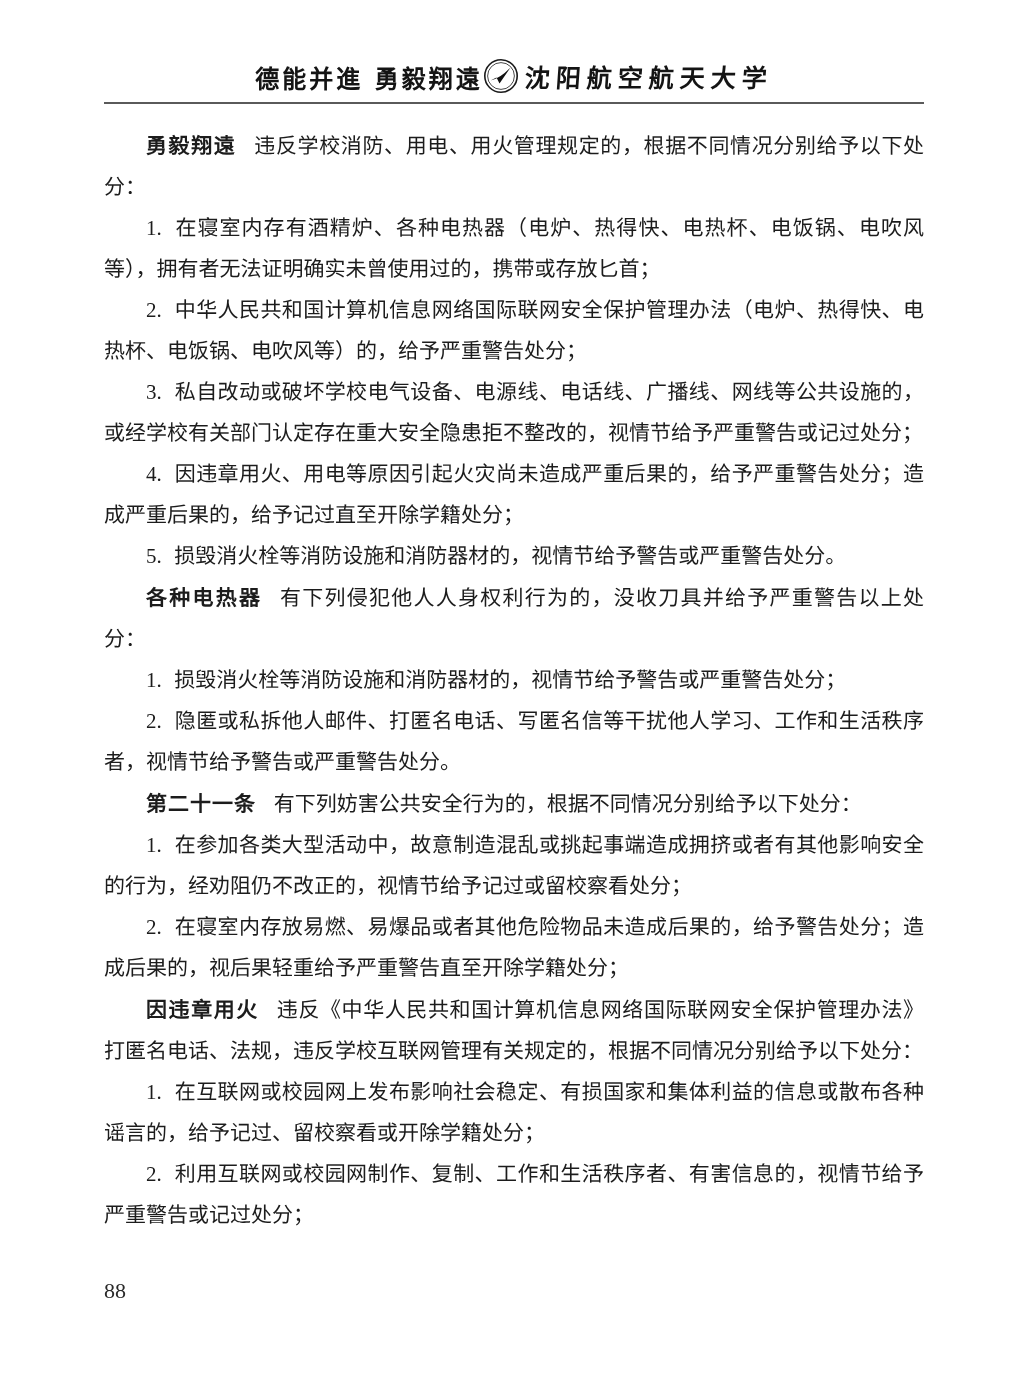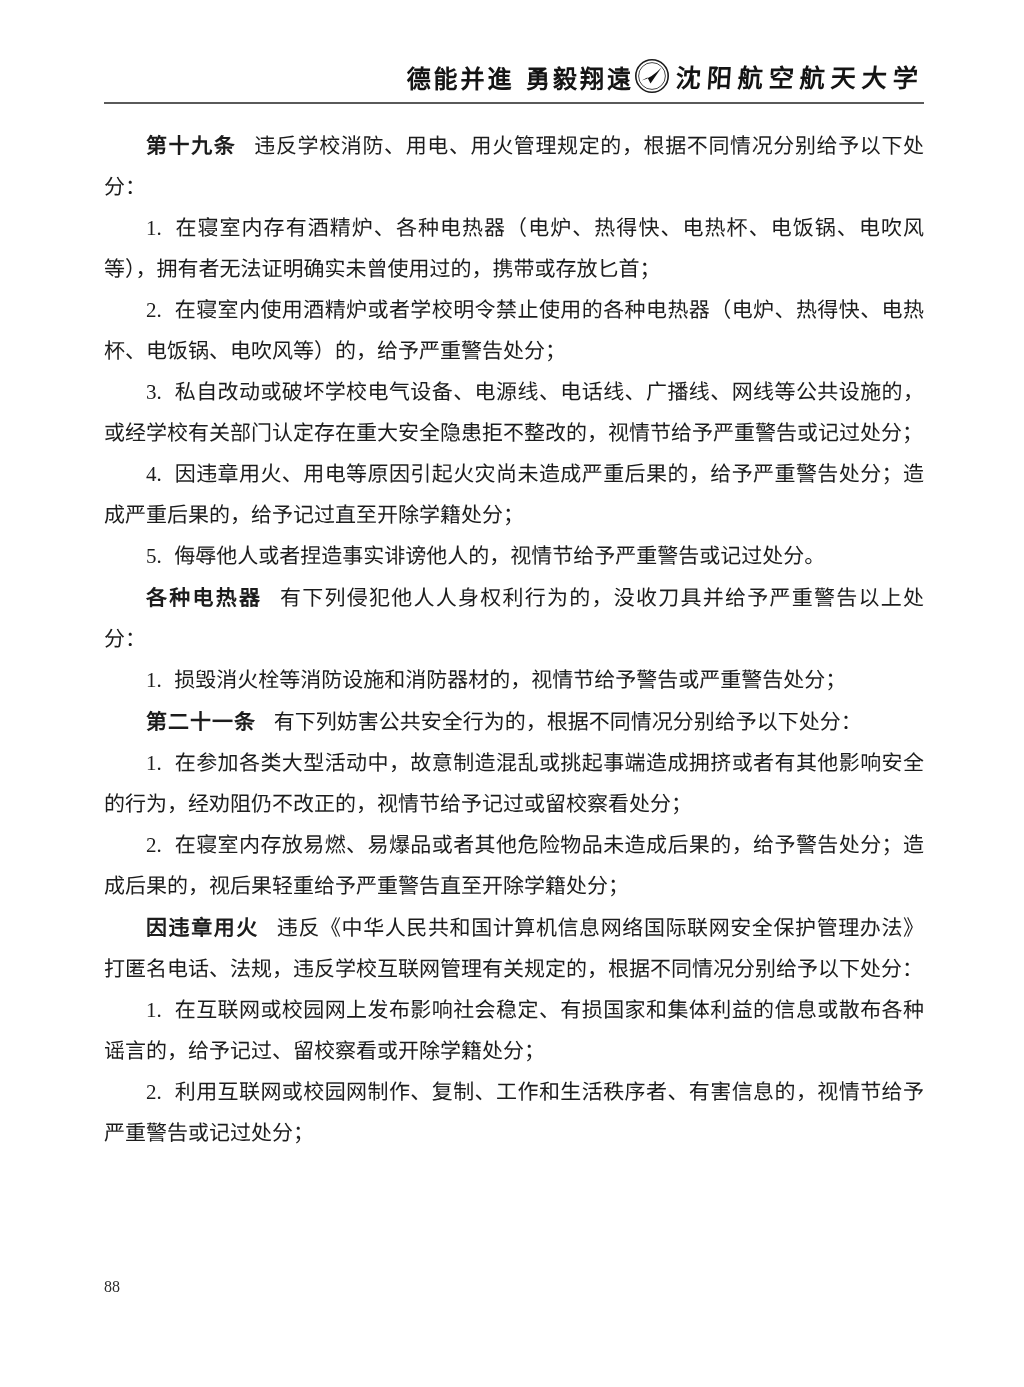--- a/index.html
+++ b/index.html
@@ -20,21 +20,21 @@
     inset: 0;
     background: #ffffff;
     padding: 0 100px 0 104px;
     box-sizing: border-box;
   }
   
   .header {
     padding-top: 58px;
     display: flex;
     align-items: flex-end;
-    justify-content: flex-end;
+    justify-content: center;
     height: 36px;
   }
   .motto {
     font-family: "DejaVu Serif", serif;
     font-weight: 900;
     font-size: 24px;
     letter-spacing: 3px;
     color: #141414;
     transform: scaleY(1.05);
   }
@@ -79,21 +79,21 @@
     letter-spacing: 1px;
   }
   .item-num {
     margin-right: 0.6em;
   }
   
   .pagenum {
     position: absolute;
     left: 104px;
     top: 1278px;
-    font-size: 16px;
+    font-size: 22px;
     color: #2a2a2a;
     font-family: "Liberation Serif", serif;
   }
 </style>
 </head>
 <body>
 
 <div class="page">
 
   <div class="header">
@@ -108,43 +108,46 @@
       </span>
       <span class="uniname">沈阳航空航天大学</span>
     </div>
   </div>
 
   <div class="rule"></div>
 
   <div class="doc">
 
     <p>
-      <b class="article-label">第十九条</b><span>违反学校消防、用电、用火管理规定的，根据不同情况分别给予以下处分：</span>
+      <b class="article-label">勇毅翔遠</b><span>违反学校消防、用电、用火管理规定的，根据不同情况分别给予以下处分：</span>
     </p>
     <p>
       <span class="item-num">1.</span><span>在寝室内存有酒精炉、各种电热器（电炉、热得快、电热杯、电饭锅、电吹风等），拥有者无法证明确实未曾使用过的，携带或存放匕首；</span>
     </p>
     <p>
-      <span class="item-num">2.</span><span>在寝室内使用酒精炉或者学校明令禁止使用的各种电热器（电炉、热得快、电热杯、电饭锅、电吹风等）的，给予严重警告处分；</span>
+      <span class="item-num">2.</span><span>中华人民共和国计算机信息网络国际联网安全保护管理办法（电炉、热得快、电热杯、电饭锅、电吹风等）的，给予严重警告处分；</span>
     </p>
     <p>
       <span class="item-num">3.</span><span>私自改动或破坏学校电气设备、电源线、电话线、广播线、网线等公共设施的，或经学校有关部门认定存在重大安全隐患拒不整改的，视情节给予严重警告或记过处分；</span>
     </p>
     <p>
       <span class="item-num">4.</span><span>因违章用火、用电等原因引起火灾尚未造成严重后果的，给予严重警告处分；造成严重后果的，给予记过直至开除学籍处分；</span>
     </p>
     <p>
-      <span class="item-num">5.</span><span>侮辱他人或者捏造事实诽谤他人的，视情节给予严重警告或记过处分。</span>
+      <span class="item-num">5.</span><span>损毁消火栓等消防设施和消防器材的，视情节给予警告或严重警告处分。</span>
     </p>
 
     <p>
       <b class="article-label">各种电热器</b><span>有下列侵犯他人人身权利行为的，没收刀具并给予严重警告以上处分：</span>
     </p>
     <p>
       <span class="item-num">1.</span><span>损毁消火栓等消防设施和消防器材的，视情节给予警告或严重警告处分；</span>
+    </p>
+    <p>
+      <span class="item-num">2.</span><span>隐匿或私拆他人邮件、打匿名电话、写匿名信等干扰他人学习、工作和生活秩序者，视情节给予警告或严重警告处分。</span>
     </p>
 
     <p>
       <b class="article-label">第二十一条</b><span>有下列妨害公共安全行为的，根据不同情况分别给予以下处分：</span>
     </p>
     <p>
       <span class="item-num">1.</span><span>在参加各类大型活动中，故意制造混乱或挑起事端造成拥挤或者有其他影响安全的行为，经劝阻仍不改正的，视情节给予记过或留校察看处分；</span>
     </p>
     <p>
       <span class="item-num">2.</span><span>在寝室内存放易燃、易爆品或者其他危险物品未造成后果的，给予警告处分；造成后果的，视后果轻重给予严重警告直至开除学籍处分；</span>

